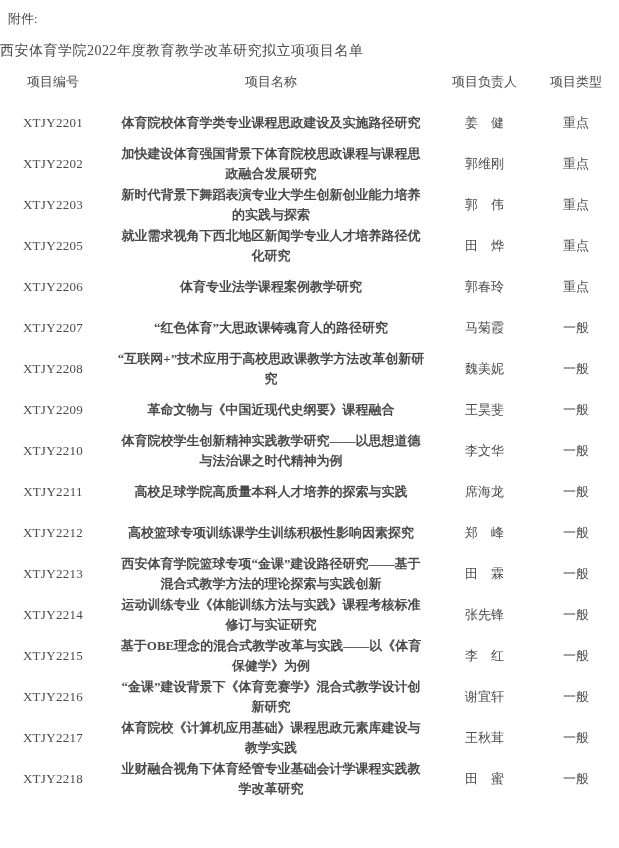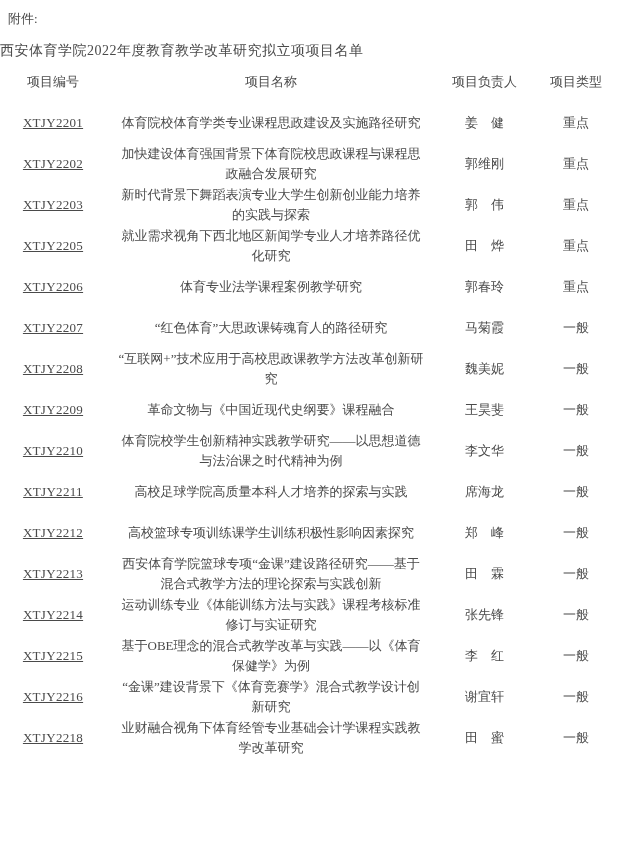--- a/index.html
+++ b/index.html
@@ -45,24 +45,24 @@
   td {
     font-size: 13px;
     text-align: center;
     vertical-align: middle;
     line-height: 20px;
     height: 41px;
     padding: 0;
   }
   td.name-cell {
     padding: 0 11px;
+    font-weight: bold;
   }
   td.code-cell {
     letter-spacing: 0.3px;
-    text-decoration: underline;
   }
 </style>
 </head>
 <body style="color: rgb(74, 74, 74); background: rgb(255, 255, 255);">
 
 <div class="attachment">附件:</div>
 
 <div class="title">西安体育学院2022年度教育教学改革研究拟立项项目名单</div>
 
 <table class="projects">
@@ -180,20 +180,26 @@
     <td class="type-cell">一般</td>
   </tr>
 
   <tr>
     <td class="code-cell">XTJY2216</td>
     <td class="name-cell">“金课”建设背景下《体育竞赛学》混合式教学设计创新研究</td>
     <td class="leader-cell">谢宜轩</td>
     <td class="type-cell">一般</td>
   </tr>
 
+  <tr>
+    <td class="code-cell">XTJY2217</td>
+    <td class="name-cell">体育院校《计算机应用基础》课程思政元素库建设与教学实践</td>
+    <td class="leader-cell">王秋茸</td>
+    <td class="type-cell">一般</td>
+  </tr>
 
   <tr>
     <td class="code-cell">XTJY2218</td>
     <td class="name-cell">业财融合视角下体育经管专业基础会计学课程实践教学改革研究</td>
     <td class="leader-cell">田　蜜</td>
     <td class="type-cell">一般</td>
   </tr>
 </tbody>
 </table>
 

